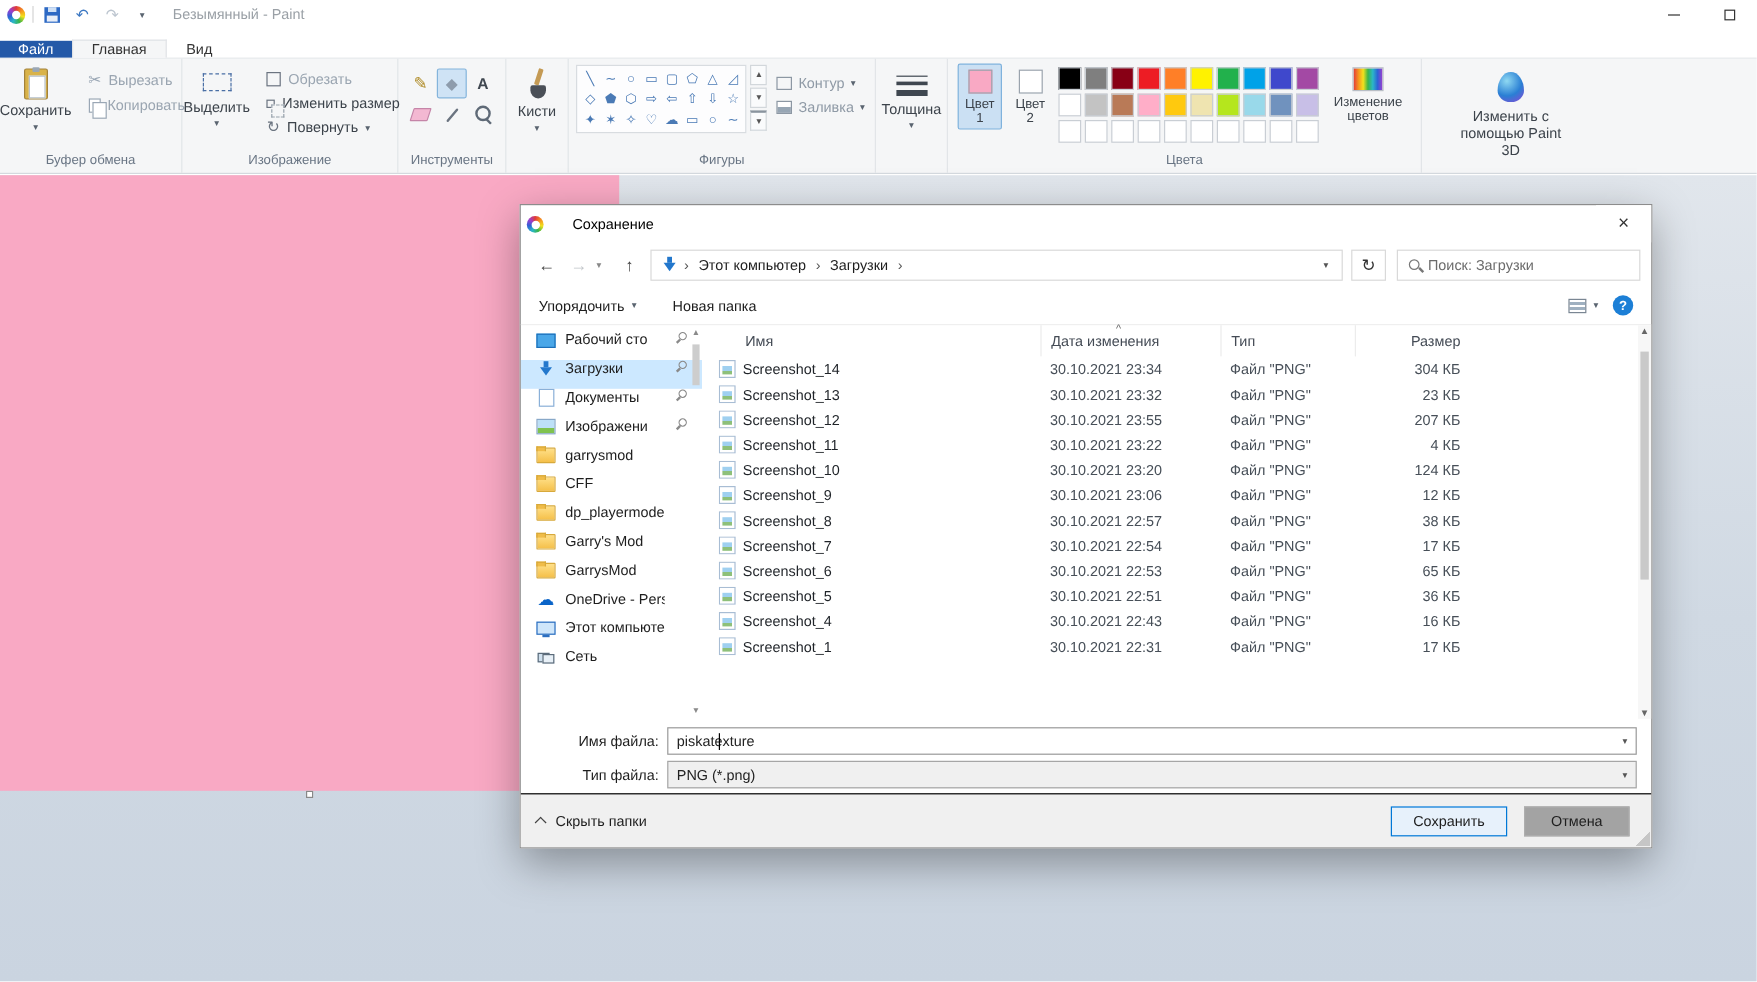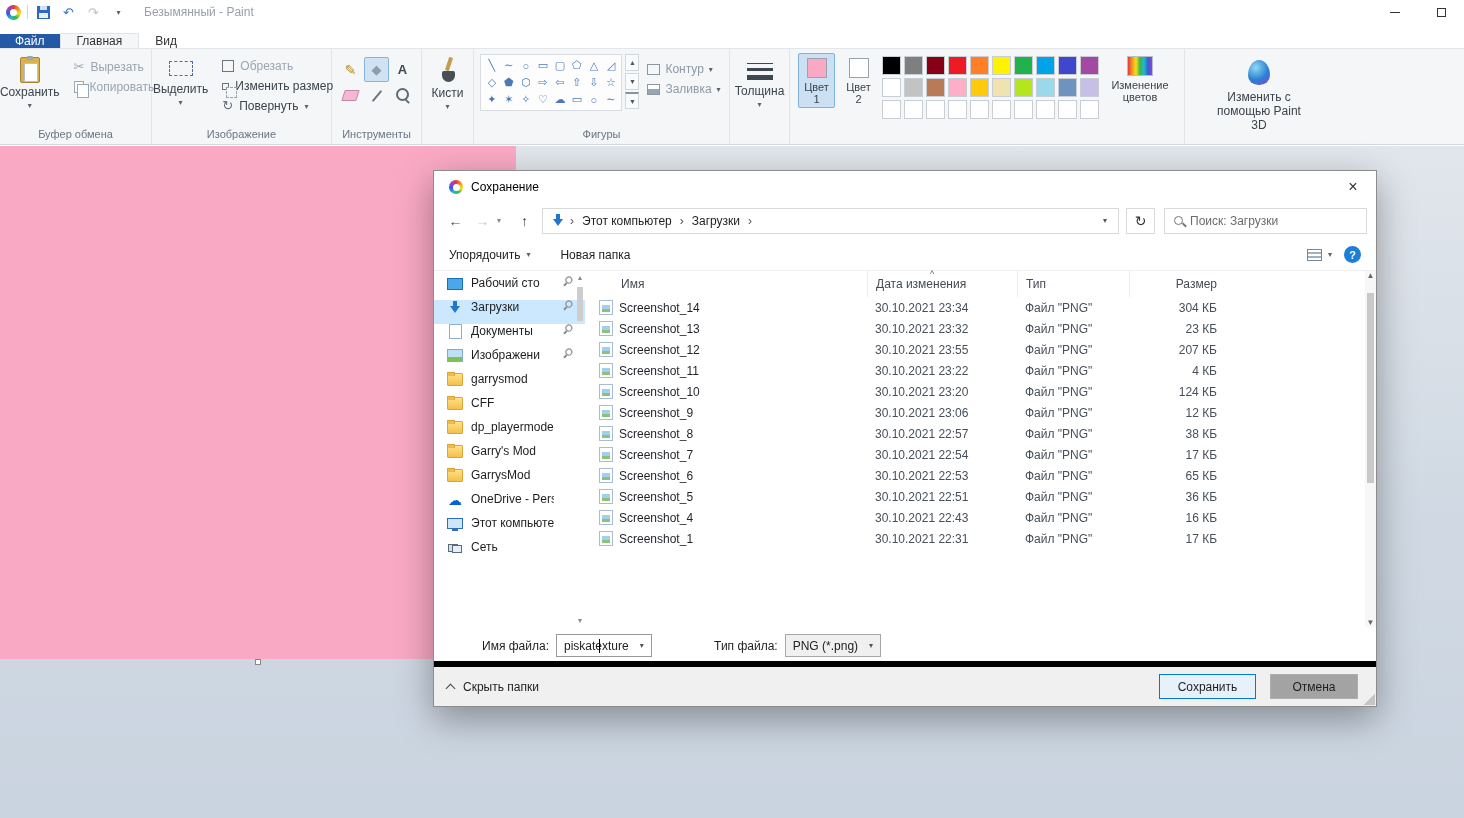--- a/index.html
+++ b/index.html
@@ -99,21 +99,21 @@
   .p3d-btn{display:flex;flex-direction:column;align-items:center;gap:5px;color:#3c434b;padding:7px 8px;text-align:center;width:118px;line-height:14px}
   .p3d-icon{width:22px;height:25px;background:radial-gradient(circle at 35% 30%,#8fd9f2,#2a7fd4 55%,#8a46d6);border-radius:50% 50% 48% 48%/62% 62% 38% 38%}
 
   
   .workspace{position:absolute;left:0;top:146px;right:0;bottom:0;background:linear-gradient(180deg,#e1e6ec 0%,#d0d9e3 55%,#cad4e0 100%)}
   .canvas{position:absolute;left:0;top:0;width:516px;height:513px;background:#f9a9c4}
   .canvas-handle{position:absolute;left:255px;top:513px;width:6px;height:6px;background:#fff;border:1px solid #888}
 
   
   .dialog{position:absolute;left:433px;top:170px;width:944px;height:537px;background:#fff;border:1px solid #8c8c8c;box-shadow:0 12px 34px rgba(0,0,0,.35);display:flex;flex-direction:column;z-index:5}
-  .dlg-title{height:31px;display:flex;align-items:center;padding-left:15px;gap:8px;color:#000;flex:0 0 auto}
+  .dlg-title{height:31px;display:flex;align-items:center;padding-left:5px;gap:24px;color:#000;flex:0 0 auto}
   .dlg-applogo{width:14px;height:14px}
   .dlg-close{margin-left:auto;width:46px;height:31px;display:flex;align-items:center;justify-content:center;font-size:16px;color:#333;border:none;background:#fff}
   .dlg-nav{height:37px;display:flex;align-items:center;padding:0 9px;gap:2px;flex:0 0 auto}
   .nav-btn{width:25px;height:26px;display:flex;align-items:center;justify-content:center;font-size:14px;color:#444;border:none;background:transparent}
   .nav-btn.disabled{color:#c3c7cb}
   .nav-chev{width:13px;font-size:8px;color:#888}
   .addr-bar{flex:1;height:26px;border:1px solid #d9d9d9;background:#fff;display:flex;align-items:center;padding:0 4px;margin:0 5px 0 3px}
   .addr-loc-icon{margin:0 3px}
   .crumb{display:flex;align-items:center}
   .crumb-label{padding:0 7px;color:#1e1e1e;white-space:nowrap}
@@ -170,29 +170,29 @@
   .file-row{height:21px;display:flex;align-items:center}
   .fr-name{width:268px;display:flex;align-items:center;gap:6px;color:#1f2328;overflow:hidden;white-space:nowrap}
   .png-icon{width:14px;height:15px;background:#fff;border:1px solid #a8bdd4;position:relative;flex:0 0 auto}
   .png-icon::after{content:"";position:absolute;left:2px;top:4px;width:8px;height:7px;background:linear-gradient(#9fd0f0 55%,#8ec07a 55%)}
   .fr-date{width:150px;padding-left:8px;color:#474f58}
   .fr-type{width:112px;padding-left:8px;color:#474f58}
   .fr-size{width:92px;text-align:right;padding-right:4px;color:#474f58}
   .fl-scroll{width:11px;background:#f7f7f7;display:flex;flex-direction:column;align-items:center;justify-content:space-between;font-size:8px;color:#666;position:relative;flex:0 0 auto}
   .fl-thumb{position:absolute;top:22px;left:2px;width:7px;height:190px;background:#c9c9c9}
 
-  .fields{padding:7px 6px 4px 0;display:flex;flex-direction:row;gap:5px;flex:0 0 auto}
+  .fields{padding:7px 6px 4px 0;display:flex;flex-direction:column;gap:5px;flex:0 0 auto}
   .field-row{display:flex;align-items:center}
   .field-label{width:122px;text-align:right;padding-right:7px;color:#1e1e1e;white-space:nowrap}
   .combo{flex:1;height:23px;border:1px solid #999;display:flex;align-items:center;padding:0 22px 0 7px;position:relative;background:#fff;margin-right:6px}
   .combo-dd{position:absolute;right:7px;font-size:8px;color:#555}
   .combo.gray{background:#f0f0f0;border-color:#a6a6a6}
   .caret-bar{position:absolute;left:42px;top:4px;width:1px;height:14px;background:#000}
 
-  .dlg-footer{height:45px;background:#f0f0f0;border-top:6px solid #000000;display:flex;align-items:center;padding:0 18px 0 13px;gap:14px;flex:0 0 auto;position:relative}
+  .dlg-footer{height:45px;background:#f0f0f0;border-top:1px solid #000000;display:flex;align-items:center;padding:0 18px 0 13px;gap:14px;flex:0 0 auto;position:relative}
   .hide-folders{display:flex;align-items:center;gap:9px;color:#1e1e1e;background:transparent;border:none;font-size:12px}
   .chev-up{width:7px;height:7px;border-left:1.5px solid #444;border-top:1.5px solid #444;transform:rotate(45deg);margin-top:3px}
   .btn{height:25px;display:flex;align-items:center;justify-content:center;font-size:12px}
   .btn-save{margin-left:auto;background:#e7f1fb;border:1px solid #0078d7;color:#1e1e1e;width:97px}
   .btn-cancel{background:#a3a3a3;border:1px solid #aeaeae;width:88px;color:#1e1e1e}
   .resize-grip{position:absolute;right:1px;bottom:1px;width:13px;height:13px;background:linear-gradient(135deg,transparent 55%,#c6c6c6 55%)}
 </style>
 </head>
 <body>
 
@@ -418,20 +418,21 @@
           <span class="pal-cell"></span>
           <span class="pal-cell"></span>
           <span class="pal-cell"></span>
           <span class="pal-cell"></span>
       </div>
       <div class="edit-colors-btn">
         <span class="rainbow-icon"></span>
         <span>Изменение цветов</span>
       </div>
     </div>
+    <div class="rg-label">Цвета</div>
   </div>
 
   <div class="rgroup p3d-group">
     <div class="rg-body">
       <div class="p3d-btn">
         <span class="p3d-icon"></span>
         <span>Изменить с помощью Paint 3D</span>
       </div>
     </div>
     <div class="rg-label"></div>

